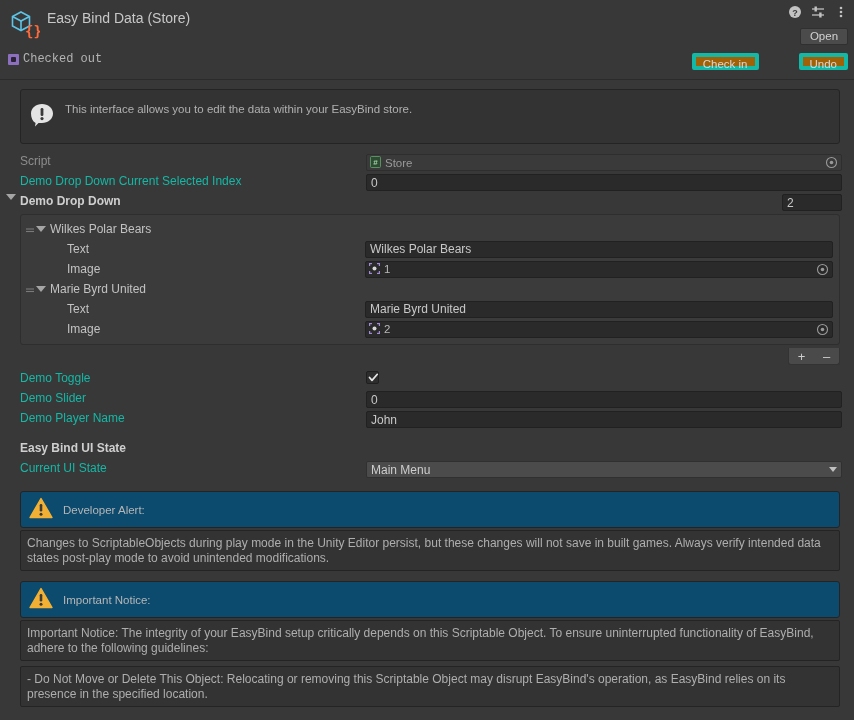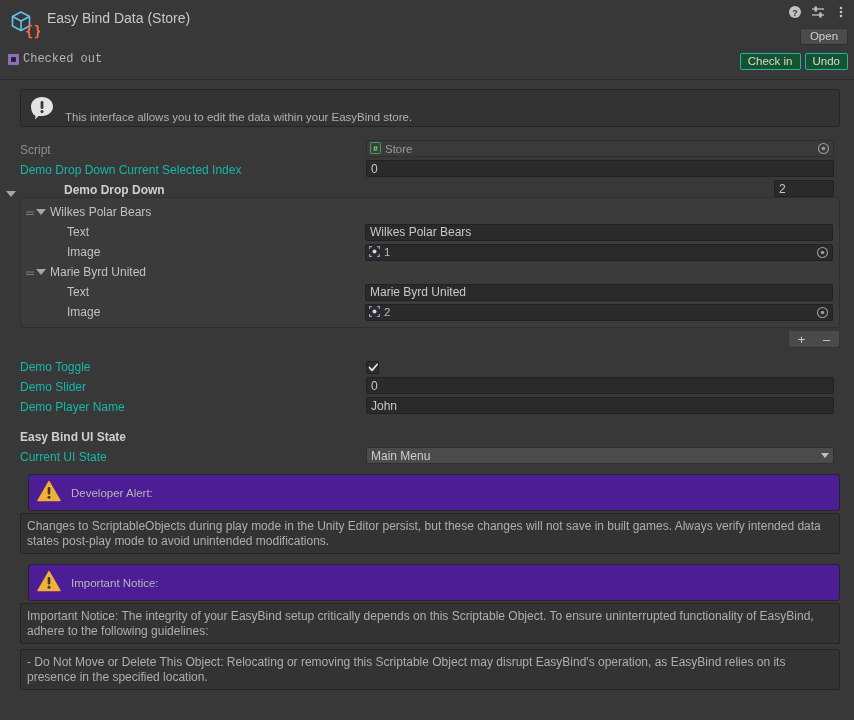--- a/index.html
+++ b/index.html
@@ -84,61 +84,62 @@
   }
   .vcs-btns {
     position: absolute;
     right: 6px; top: 53px;
     display: flex;
     gap: 4px;
   }
   .vcs-btn {
     height: 17px;
     padding: 0 7px;
-    background: #14532d;
-    border: 1px solid #14b8a6;
+    background: #a16207;
+    border: 4px solid #14b8a6;
     border-radius: 2px;
     color: #d8d8d8;
     font-size: 11.5px;
     line-height: 15px;
     cursor: pointer;
+    margin-left: 36px;
   }
 
   
   .inspector {
     position: relative;
     background: #383838;
     height: 640px;
     padding: 0;
   }
 
   .helpbox {
     margin: 9px 14px 0 20px;
     background: #333333;
     border: 1px solid #242424;
     border-radius: 3px;
     min-height: 38px;
     display: flex;
-    align-items: flex-end;
-    padding: 2px 8px;
+    align-items: flex-start;
+    padding: 12px 8px;
   }
   .hb-icon { margin-right: 10px; flex: none; }
   .hb-text {
     font-size: 11.5px;
     color: #b0b0b0;
     line-height: 14px;
   }
 
   
   .row {
     display: flex;
-    align-items: flex-end;
+    align-items: flex-start;
     height: 20px;
     padding-left: 20px;
-    padding-right: 20px;
+    padding-right: 12px;
   }
   .label {
     width: 346px;
     flex: none;
     font-size: 12px;
     color: #14b8a6;
     white-space: nowrap;
     overflow: hidden;
   }
   .label.dim { color: #8d8d8d; }
@@ -195,21 +196,21 @@
   .foldout-arrow {
     width: 0; height: 0;
     border-left: 5px solid transparent;
     border-right: 5px solid transparent;
     border-top: 6px solid #a5a5a5;
     display: inline-block;
     margin-right: 4px;
     flex: none;
   }
 
-  .row.foldout { padding-left: 6px; gap: 44px; }
+  .row.foldout { padding-left: 6px; }
 
   
   .array-box {
     margin: 0 14px 0 20px;
     background: #3b3b3b;
     border: 1px solid #2e2e2e;
     border-radius: 3px;
     padding: 4px 0 5px 0;
   }
   .arow {
@@ -289,22 +290,22 @@
   .dropdown .dd-arrow {
     margin-left: auto;
     width: 0; height: 0;
     border-left: 4px solid transparent;
     border-right: 4px solid transparent;
     border-top: 5px solid #c0c0c0;
   }
 
   
   .warnbox {
-    margin: 0 14px 0 28px;
-    background: #4c1d95;
+    margin: 0 14px 0 20px;
+    background: #0c4a6e;
     border: 1px solid #242424;
     border-radius: 3px;
     min-height: 34px;
     display: flex;
     align-items: center;
     padding: 5px 8px;
   }
   .warnbox .wtitle {
     font-size: 11.5px;
     color: #b6b6b6;

